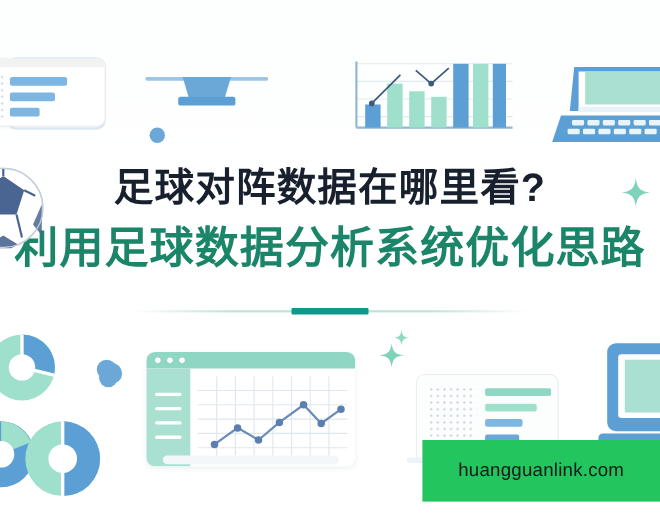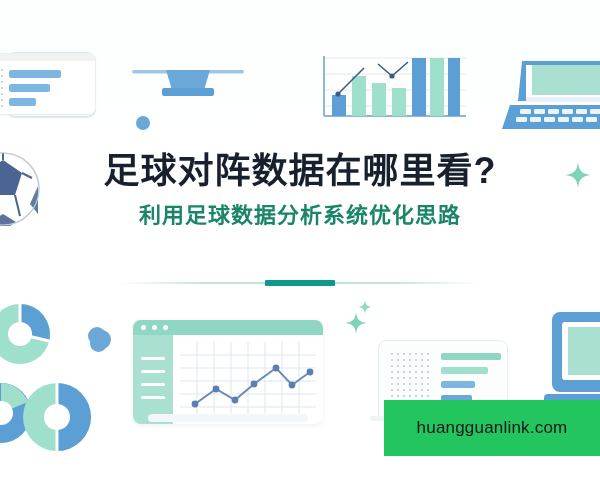--- a/index.html
+++ b/index.html
@@ -96,21 +96,21 @@
     font-size: 36px;
     font-weight: 700;
     letter-spacing: 1px;
     color: #18202e;
     line-height: 1.15;
     margin: 0;
     white-space: nowrap;
   }
   .title-sub {
     margin: 12px 0 0 0;
-    font-size: 22px;
+    font-size: 40px;
     font-weight: 700;
     letter-spacing: 1px;
     color: #1a8568;
     line-height: 1.15;
     white-space: nowrap;
   }
 
   
   .divider-wrap {
     left: 0; top: 282px; width: 600px;

